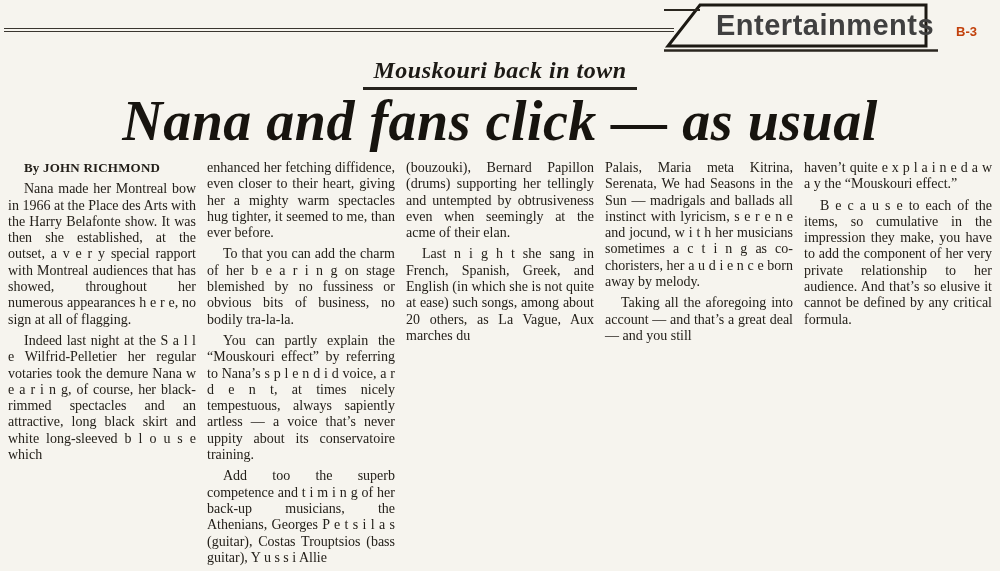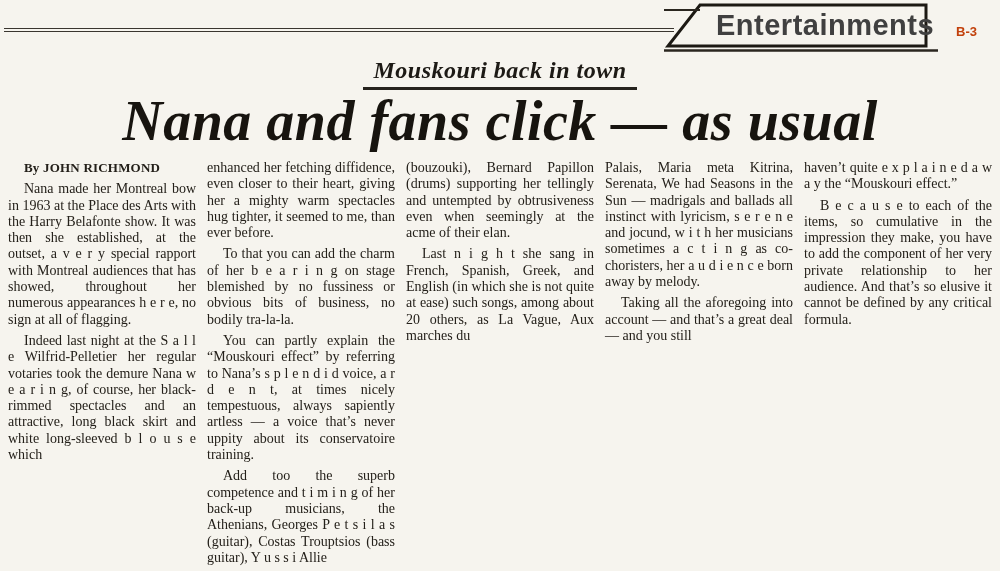--- a/index.html
+++ b/index.html
@@ -81,21 +81,21 @@
   <div class="kicker-wrap">
     <span class="kicker">Mouskouri back in town</span>
   </div>
 
   <h1 class="headline">Nana and fans click — as usual</h1>
 
   <div class="columns">
 
     <div class="col">
       <p class="byline">By JOHN RICHMOND</p>
-      <p>Nana made her Montreal bow in 1963 at the Place des Arts with the Harry Belafonte show. It was then she established, at the outset, a v e r y special rapport with Montreal audiences that has showed, throughout her numerous appearances h e r e, no sign at all of flagging.</p>
+      <p>Nana made her Montreal bow in 1966 at the Place des Arts with the Harry Belafonte show. It was then she established, at the outset, a v e r y special rapport with Montreal audiences that has showed, throughout her numerous appearances h e r e, no sign at all of flagging.</p>
       <p>Indeed last night at the S a l l e Wilfrid-Pelletier her regular votaries took the demure Nana w e a r i n g, of course, her black-rimmed spectacles and an attractive, long black skirt and white long-sleeved b l o u s e which</p>
     </div>
 
     <div class="col">
       <p class="cont">enhanced her fetching diffidence, even closer to their heart, giving her a mighty warm spectacles hug tighter, it seemed to me, than ever before.</p>
       <p>To that you can add the charm of her b e a r i n g on stage blemished by no fussiness or obvious bits of business, no bodily tra-la-la.</p>
       <p>You can partly explain the “Mouskouri effect” by referring to Nana’s s p l e n d i d voice, a r d e n t, at times nicely tempestuous, always sapiently artless — a voice that’s never uppity about its conservatoire training.</p>
       <p>Add too the superb competence and t i m i n g of her back-up musicians, the Athenians, Georges P e t s i l a s (guitar), Costas Trouptsios (bass guitar), Y u s s i Allie</p>
     </div>
 

